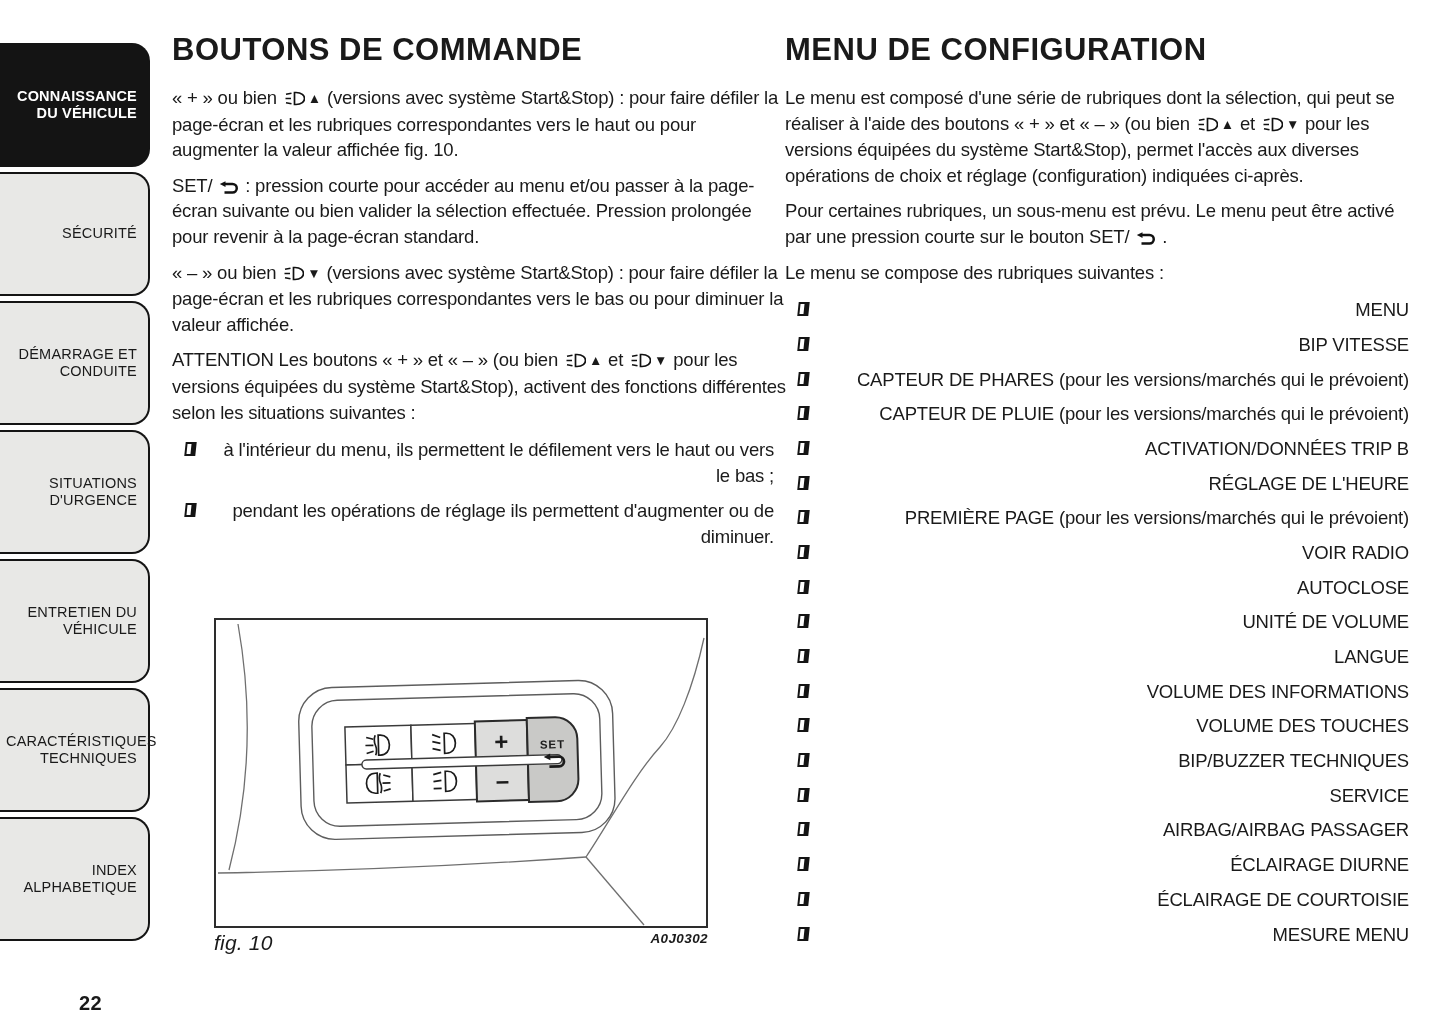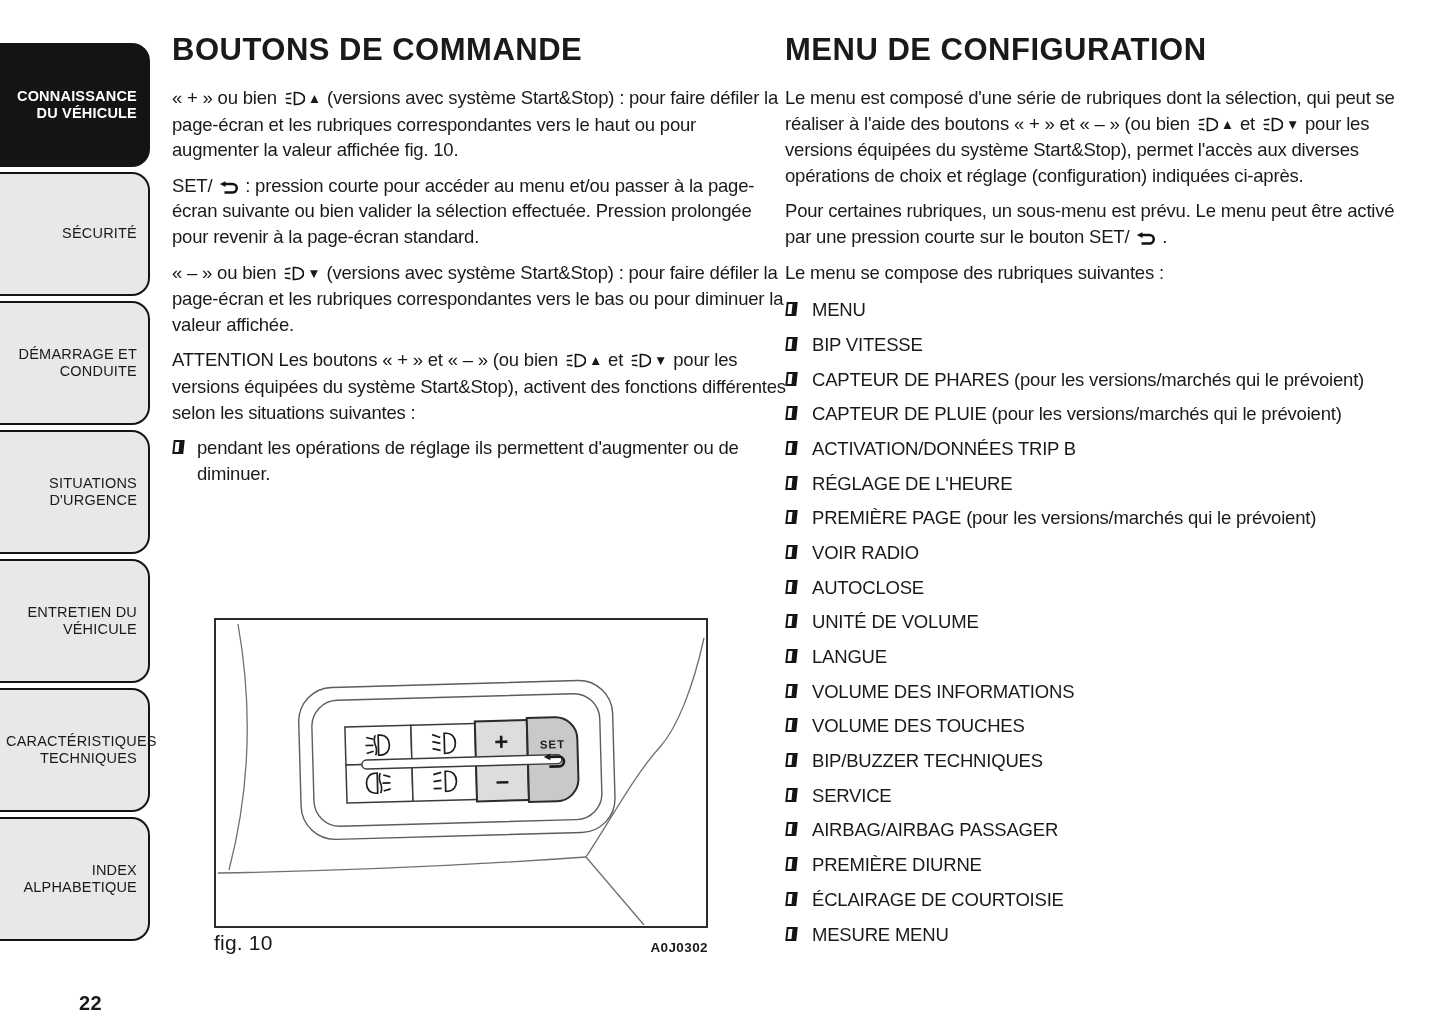--- a/index.html
+++ b/index.html
@@ -23,39 +23,39 @@
   .tab.active{background:#141414;border-color:#141414;}
   .tab.active span{color:#ffffff;font-weight:bold;}
   .pagenum{position:absolute;left:79px;top:992px;font-size:20px;font-weight:bold;letter-spacing:0.5px;}
 
   
   .col{position:absolute;top:32px;}
   .col.left{left:172px;width:614px;}
   .col.right{left:785px;width:636px;}
   .coltitle{font-size:31px;font-weight:bold;letter-spacing:0.5px;margin:0 0 17px 0;}
   p.body{font-size:18.5px;line-height:25.6px;letter-spacing:-0.2px;margin:8px 0 10px 0;}
-  ul{list-style:none;margin:0;padding:0;}
+  ul{list-style:none;margin:12px;padding:0;text-align:right;}
   ul.bullets li{position:relative;padding-left:25px;margin:0 0 10px 0;
     font-size:18.5px;line-height:25.6px;letter-spacing:-0.2px;}
   ul.menu{margin-top:12px;}
   ul.menu li{position:relative;padding-left:27px;margin-bottom:9.2px;
     font-size:18.5px;line-height:25.5px;letter-spacing:-0.2px;white-space:nowrap;}
   .sq{display:inline-block;width:11px;height:14px;box-sizing:border-box;
     border:2px solid #141414;border-right-width:5px;transform:skewX(-6deg);}
   ul li .sq{position:absolute;left:1px;top:5px;}
 
   
   .ic{vertical-align:-2px;margin:0 2px;}
   .tri{font-size:13.5px;vertical-align:1px;margin:0 1px;}
 
   
   figure.fig{position:absolute;left:214px;top:618px;width:490px;height:306px;
     margin:0;border:2px solid #2d2d2d;background:#fff;}
   .figrow{position:absolute;left:214px;top:931px;width:494px;
-    display:flex;justify-content:space-between;align-items:flex-end;}
+    display:flex;justify-content:space-between;align-items:flex-start;font-style:italic;}
   .figcap{font-size:21px;letter-spacing:0.2px;}
   .figcode{font-size:13.5px;font-weight:bold;letter-spacing:0.4px;}
 </style>
 </head>
 <body>
 
 <nav class="sidebar">
   <div class="tab active">
       <span>CONNAISSANCE
 DU VÉHICULE</span>
@@ -101,20 +101,21 @@
         <path d="M10.5 1.5 h1.5 c5.5 0 8.5 3 8.5 6 s-3 6 -8.5 6 h-1.5 z" fill="none" stroke="#111" stroke-width="1.7"></path>
       </svg><span class="tri">▼</span> (versions avec système Start&amp;Stop) : pour faire défiler la page-écran et les rubriques correspondantes vers le bas ou pour diminuer la valeur affichée.</p>
   <p class="body">ATTENTION Les boutons « + » et « – » (ou bien <svg class="ic" width="21" height="15" viewBox="0 0 21 15">
         <path d="M2 3.2 L7.5 2.2 M1.5 7.5 L7 7.5 M2 11.8 L7.5 12.8" stroke="#111" stroke-width="1.5" fill="none"></path>
         <path d="M10.5 1.5 h1.5 c5.5 0 8.5 3 8.5 6 s-3 6 -8.5 6 h-1.5 z" fill="none" stroke="#111" stroke-width="1.7"></path>
       </svg><span class="tri">▲</span> et <svg class="ic" width="21" height="15" viewBox="0 0 21 15">
         <path d="M2 3.2 L7.5 2.2 M1.5 7.5 L7 7.5 M2 11.8 L7.5 12.8" stroke="#111" stroke-width="1.5" fill="none"></path>
         <path d="M10.5 1.5 h1.5 c5.5 0 8.5 3 8.5 6 s-3 6 -8.5 6 h-1.5 z" fill="none" stroke="#111" stroke-width="1.7"></path>
       </svg><span class="tri">▼</span> pour les versions équipées du système Start&amp;Stop), activent des fonctions différentes selon les situations suivantes :</p>
   <ul class="bullets">
+    <li><span class="sq"></span><span>à l'intérieur du menu, ils permettent le défilement vers le haut ou vers le bas ;</span></li>
     <li><span class="sq"></span><span>pendant les opérations de réglage ils permettent d'augmenter ou de diminuer.</span></li>
   </ul>
 </section>
 
 <figure class="fig">
   <svg width="100%" height="100%" viewBox="0 0 490 306" aria-hidden="true">
 
     <g fill="none" stroke="#6f6f6f" stroke-width="1.3">
       <path d="M22 4 C34 72 37 158 13 250"></path>
       <path d="M488 18 C477 68 461 108 444 127 C419 154 394 201 370 237"></path>
@@ -199,17 +200,17 @@
     <li><span class="sq"></span><span>PREMIÈRE PAGE (pour les versions/marchés qui le prévoient)</span></li>
     <li><span class="sq"></span><span>VOIR RADIO</span></li>
     <li><span class="sq"></span><span>AUTOCLOSE</span></li>
     <li><span class="sq"></span><span>UNITÉ DE VOLUME</span></li>
     <li><span class="sq"></span><span>LANGUE</span></li>
     <li><span class="sq"></span><span>VOLUME DES INFORMATIONS</span></li>
     <li><span class="sq"></span><span>VOLUME DES TOUCHES</span></li>
     <li><span class="sq"></span><span>BIP/BUZZER TECHNIQUES</span></li>
     <li><span class="sq"></span><span>SERVICE</span></li>
     <li><span class="sq"></span><span>AIRBAG/AIRBAG PASSAGER</span></li>
-    <li><span class="sq"></span><span>PREMIÈRE DIURNE</span></li>
+    <li><span class="sq"></span><span>ÉCLAIRAGE DIURNE</span></li>
     <li><span class="sq"></span><span>ÉCLAIRAGE DE COURTOISIE</span></li>
     <li><span class="sq"></span><span>MESURE MENU</span></li>
   </ul>
 </section>
 
 </body></html>

